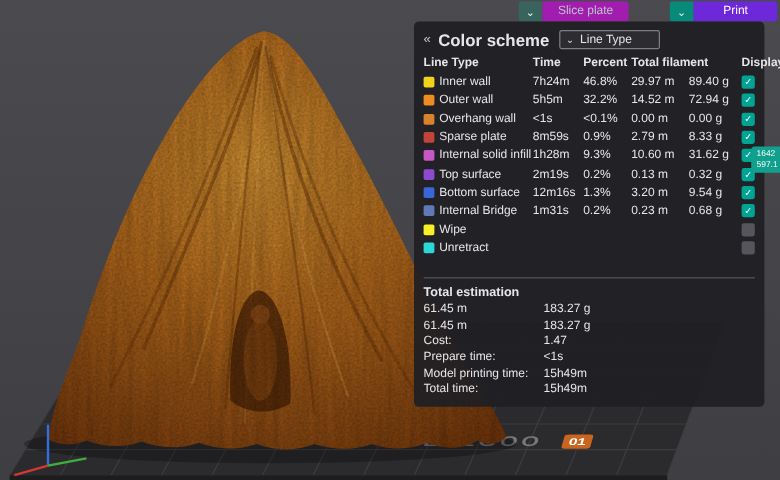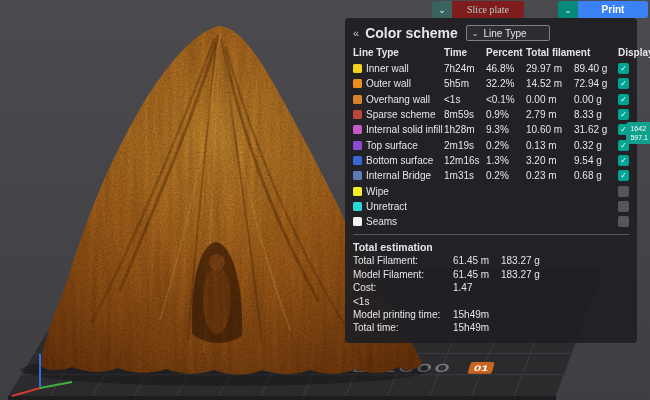--- a/index.html
+++ b/index.html
@@ -6,42 +6,42 @@
   html,body { width:650px; height:400px; overflow:hidden; }
   body { background:linear-gradient(#4a4a4f,#3f3f43); font-family:"Liberation Sans",sans-serif; position:relative; }
   #scene { position:absolute; left:0; top:0; }
 
   
   .btn { position:absolute; top:1px; height:17px; display:flex; border-radius:3px; overflow:hidden; font-size:10px; align-items:stretch; cursor:pointer; }
   .btn .chev { width:20px; display:flex; align-items:center; justify-content:center; font-size:9px; color:#e8f4f1; }
   .btn .blabel { flex:1; display:flex; align-items:center; justify-content:center; padding:0 6px; white-space:nowrap; }
   .btn.slice { left:432px; width:92px; }
   .btn.slice .chev { background:#39645e; }
-  .btn.slice .blabel { background:#7f1d1d; color:#b8c9c5;font-family:Liberation Serif, serif; }
+  .btn.slice .blabel { background:#a21caf; color:#b8c9c5; }
   .btn.print { left:558px; width:90px; }
   .btn.print .chev { background:#078a79; }
-  .btn.print .blabel { background:#3b82f6; color:#fff;font-weight:bold; }
+  .btn.print .blabel { background:#6d28d9; color:#fff; }
 
   
   .panel { position:absolute; left:345px; top:18px; width:292px; background:rgba(31,31,35,0.93); border-radius:4px; color:#e6e6e8; font-size:10px; padding:4px 8px 8px 8px; }
   .phead { display:flex; align-items:center; gap:6px; height:22px; }
   .collapse { color:#c9c9cc; font-size:11px; cursor:pointer; }
   .ptitle { font-weight:bold; font-size:14px; }
   .combo { display:flex; align-items:center; gap:5px; border:1px solid #7e7e84; background:#2d2d31; padding:0 22px 0 5px; height:16px; border-radius:2px; margin-left:2px; cursor:pointer; }
   .cchev { font-size:8px; color:#cfcfd3; }
 
   .thead { display:grid; grid-template-columns:91px 42px 40px 92px 1fr; align-items:center; height:17px; font-weight:bold; }
   .thead .h-disp { justify-self:end; padding-right:1px; }
   .trow { display:grid; grid-template-columns:13px 78px 42px 40px 48px 44px 1fr; align-items:center; height:15.3px; }
   .c { white-space:nowrap; overflow:hidden; }
   .swatch { width:9px; height:9px; border-radius:1.5px; display:inline-block; }
   .cb { width:11px; height:11px; border-radius:2px; background:#55555b; justify-self:end; display:flex; align-items:center; justify-content:center; font-size:8px; color:#fff; cursor:pointer; }
   .cb.on { background:#00a493; }
 
-  .ttl { font-weight:bold; font-size:10.5px; border-top:1px solid #55555b; margin-top:5px; padding-top:6px; height:20px; }
+  .ttl { font-weight:bold; font-size:10.5px; border-top:1px solid #55555b; margin-top:17px; padding-top:6px; height:20px; }
   .trowT { display:grid; grid-template-columns:100px 48px 1fr; align-items:center; height:13.4px; }
 
   
   .layer-badge { position:absolute; right:0; top:122px; background:#12a08e; color:#fff; font-size:7px; line-height:9px; padding:2px 2px 2px 4px; border-radius:3px 0 0 3px; min-width:20px; cursor:pointer; }
 </style>
 </head>
 <body>
 
 <div class="stage">
 
@@ -176,21 +176,21 @@
           <span class="swatch" style="background: rgb(216, 131, 43);"></span>
           <span class="c">Overhang wall</span>
           <span class="c">&lt;1s</span>
           <span class="c">&lt;0.1%</span>
           <span class="c">0.00 m</span>
           <span class="c">0.00 g</span>
           <span class="cb on">✓</span>
         </div>
         <div class="trow">
           <span class="swatch" style="background: rgb(191, 68, 57);"></span>
-          <span class="c">Sparse scheme</span>
+          <span class="c">Sparse plate</span>
           <span class="c">8m59s</span>
           <span class="c">0.9%</span>
           <span class="c">2.79 m</span>
           <span class="c">8.33 g</span>
           <span class="cb on">✓</span>
         </div>
         <div class="trow">
           <span class="swatch" style="background: rgb(197, 88, 197);"></span>
           <span class="c">Internal solid infill</span>
           <span class="c">1h28m</span>
@@ -237,48 +237,38 @@
         </div>
         <div class="trow">
           <span class="swatch" style="background: rgb(43, 216, 216);"></span>
           <span class="c">Unretract</span>
           <span class="c"></span>
           <span class="c"></span>
           <span class="c"></span>
           <span class="c"></span>
           <span class="cb"></span>
         </div>
-        <div class="trow">
-          <span class="swatch" style="background: rgb(242, 242, 242);"></span>
-          <span class="c">Seams</span>
-          <span class="c"></span>
-          <span class="c"></span>
-          <span class="c"></span>
-          <span class="c"></span>
-          <span class="cb"></span>
-        </div>
       </div>
     <div class="ttl">Total estimation</div>
     <div>
         <div class="trowT">
-          <span class="c">Total Filament:</span>
           <span class="c">61.45 m</span>
           <span class="c">183.27 g</span>
         </div>
         <div class="trowT">
-          <span class="c">Model Filament:</span>
           <span class="c">61.45 m</span>
           <span class="c">183.27 g</span>
         </div>
         <div class="trowT">
           <span class="c">Cost:</span>
           <span class="c">1.47</span>
           <span class="c"></span>
         </div>
         <div class="trowT">
+          <span class="c">Prepare time:</span>
           <span class="c">&lt;1s</span>
           <span class="c"></span>
         </div>
         <div class="trowT">
           <span class="c">Model printing time:</span>
           <span class="c">15h49m</span>
           <span class="c"></span>
         </div>
         <div class="trowT">
           <span class="c">Total time:</span>

